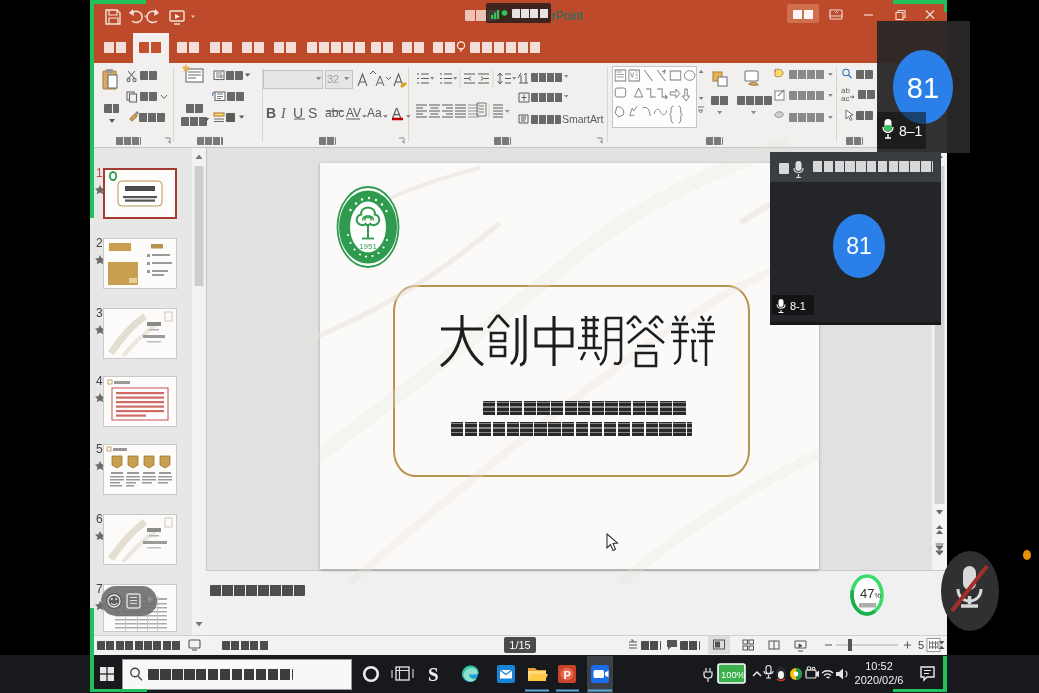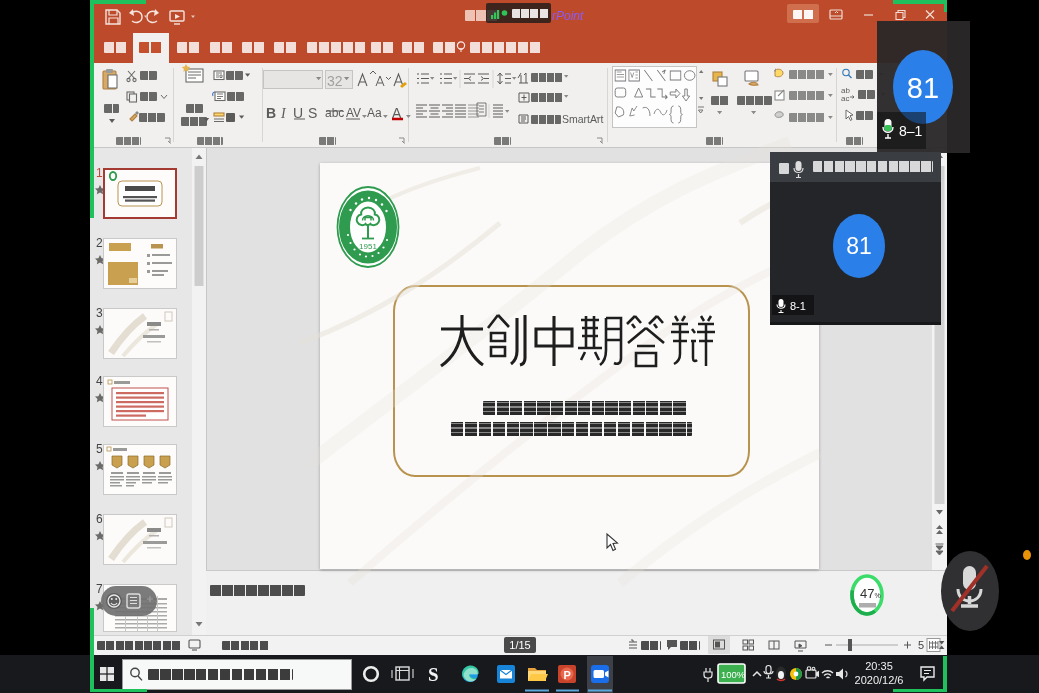--- a/index.html
+++ b/index.html
@@ -41,21 +41,21 @@
 
 <div class="bar" style="left:465px;top:10px;width:33px;height:11px;background:repeating-linear-gradient(90deg,rgba(255,235,228,.75) 0 10px,rgba(255,255,255,0) 10px 11px);"></div>
 <div class="a" style="left:486px;top:3px;width:65px;height:20px;background:rgba(33,28,26,.82);border-radius:2px;"></div>
 <svg class="a" style="left:491px;top:7px;" width="18" height="12" viewBox="0 0 18 12">
   <rect x="0" y="8" width="2.2" height="4" fill="#35c558"></rect>
     <rect x="3" y="5.5" width="2.2" height="6.5" fill="#35c558"></rect>
     <rect x="6" y="3" width="2.2" height="9" fill="#35c558"></rect>
   <circle cx="13.5" cy="6" r="2.8" fill="#2fc457"></circle>
 </svg>
 <div class="bar" style="left:512px;top:9px;width:37px;height:9px;background:repeating-linear-gradient(90deg,rgba(255,255,255,.88) 0 8px,rgba(255,255,255,0) 8px 9.2px);"></div>
-<div class="a" style="left:552px;top:9px;width:40px;height:13px;color:#8b5cf6;font-size:12px;font-style:italic;">rPoint</div>
+<div class="a" style="left:552px;top:9px;width:40px;height:13px;color:#0f766e;font-size:12px;">rPoint</div>
 
 <div class="a" style="left:787px;top:4px;width:32px;height:19px;background:#d06f4e;border-radius:2px;"></div>
 <div class="bar" style="left:793px;top:10px;width:21px;height:9px;background:repeating-linear-gradient(90deg,rgba(255,255,255,.95) 0 9px,rgba(255,255,255,0) 9px 11px);"></div>
 <svg class="a" style="left:828px;top:8px;" width="115" height="14" viewBox="0 0 115 14">
  <g stroke="#f0dcd4" fill="none" stroke-width="1.2">
   <rect x="2" y="2" width="12" height="9" rx="1"></rect>
       <path d="M2,8 h12 M7,5 l1.5,-1.5 l1.5,1.5" stroke-width="1"></path>
   <path d="M36,7 h9"></path>
   <path d="M68,4.5 h7 v7 h-7 z M70,4.5 v-2 h7 v7 h-2" stroke-width="1.1"></path>
   <path d="M98,2.5 l8,8 M106,2.5 l-8,8" stroke-width="1.3"></path>
@@ -82,21 +82,21 @@
 <div class="bar" style="left:470px;top:42px;width:71px;height:11px;background:repeating-linear-gradient(90deg,rgba(255,255,255,.82) 0 10px,rgba(255,255,255,0) 10px 12px);"></div>
 
 <div class="a" style="left:173px;top:68px;width:1px;height:74px;background:#d8d6d3;"></div>
 <div class="a" style="left:262px;top:68px;width:1px;height:74px;background:#d8d6d3;"></div>
 <div class="a" style="left:408px;top:68px;width:1px;height:74px;background:#d8d6d3;"></div>
 <div class="a" style="left:607px;top:68px;width:1px;height:74px;background:#d8d6d3;"></div>
 <div class="a" style="left:836px;top:68px;width:1px;height:74px;background:#d8d6d3;"></div>
 
 <div class="a" style="left:263px;top:70px;width:60px;height:19px;background:#e7e5e3;border:1px solid #c6c4c2;box-sizing:border-box;"></div>
 <div class="a" style="left:325px;top:70px;width:28px;height:19px;background:#e7e5e3;border:1px solid #c6c4c2;box-sizing:border-box;"></div>
-<div class="a" style="left:327px;top:73px;width:20px;height:12px;color:#a0a09e;font-size:14px;">32</div>
+<div class="a" style="left:327px;top:73px;width:20px;height:12px;color:#a0a09e;font-size:11px;">32</div>
 <div class="a" style="left:612px;top:66px;width:95px;height:62px;background:#fdfdfd;border:1px solid #c6c4c2;box-sizing:border-box;"></div>
 <div class="a" style="left:696px;top:66px;width:11px;height:62px;background:#f1f0ee;border-left:1px solid #c6c4c2;box-sizing:border-box;"></div>
 
 <div class="bar" style="left:104px;top:104px;width:15px;height:9px;background:repeating-linear-gradient(90deg,#686866 0 8px,rgba(0,0,0,0) 8px 9px);"></div>
 <div class="bar" style="left:140px;top:71px;width:17px;height:9px;background:repeating-linear-gradient(90deg,#686866 0 8px,rgba(0,0,0,0) 8px 9px);"></div>
 <div class="bar" style="left:140px;top:92px;width:17px;height:9px;background:repeating-linear-gradient(90deg,#686866 0 8px,rgba(0,0,0,0) 8px 9px);"></div>
 <div class="bar" style="left:139px;top:113px;width:26px;height:9px;background:repeating-linear-gradient(90deg,#686866 0 8px,rgba(0,0,0,0) 8px 9px);"></div>
 <div class="bar" style="left:116px;top:137px;width:25px;height:8px;background:repeating-linear-gradient(90deg,#7a7a78 0 7px,rgba(0,0,0,0) 7px 8px);"></div>
 <div class="bar" style="left:186px;top:104px;width:17px;height:9px;background:repeating-linear-gradient(90deg,#686866 0 8px,rgba(0,0,0,0) 8px 9px);"></div>
 <div class="bar" style="left:181px;top:117px;width:26px;height:9px;background:repeating-linear-gradient(90deg,#686866 0 8px,rgba(0,0,0,0) 8px 9px);"></div>
@@ -624,22 +624,22 @@
     <circle cx="796" cy="674" r="2.4" fill="#fff"></circle>
 
  <rect x="806" y="670" width="10" height="8" rx="1" fill="none" stroke="#e6e6e6" stroke-width="1.2"></rect>
     <path d="M816,672.5 l3,-1.8 v6.6 l-3,-1.8 z" fill="#e6e6e6"></path>
     <circle cx="809" cy="668.5" r="1.8" fill="none" stroke="#e6e6e6" stroke-width="1.1"></circle>
     <circle cx="813.5" cy="668.7" r="1.4" fill="none" stroke="#e6e6e6" stroke-width="1.1"></circle>
 
  <path d="M921,667 h13 v10 h-7 l-3,3 v-3 h-3 z" fill="none" stroke="#ececec" stroke-width="1.4"></path>
     <path d="M924,670.5 h7 M924,673.5 h5" stroke="#ececec" stroke-width="1.1"></path>
 </svg>
-<div class="a" style="left:852px;top:660px;width:54px;height:12px;color:#f0f0f0;font-size:11px;text-align:center;">20:35</div>
-<div class="a" style="left:850px;top:674px;width:58px;height:12px;color:#f0f0f0;font-size:11px;text-align:center;">2020/12/6</div>
+<div class="a" style="left:852px;top:660px;width:54px;height:12px;color:#f0f0f0;font-size:11px;text-align:center;">10:52</div>
+<div class="a" style="left:850px;top:674px;width:58px;height:12px;color:#f0f0f0;font-size:11px;text-align:center;">2020/02/6</div>
 
 <div class="a" style="left:877px;top:21px;width:93px;height:132px;background:rgba(42,40,40,.96);"></div>
 <svg class="a" style="left:877px;top:21px;" width="93" height="132" viewBox="0 0 93 132">
  <ellipse cx="46" cy="66" rx="30" ry="37" fill="#2b7fe8"></ellipse>
  <text x="46" y="77" text-anchor="middle" font-size="29" fill="#fff" font-family="Liberation Sans">81</text>
  <rect x="0" y="91" width="49" height="37" fill="rgba(15,15,15,.55)"></rect>
  <g transform="translate(6,98)">
       <rect x="1.5" y="0" width="7" height="12" rx="3.5" fill="#fff"></rect>
       <rect x="1.5" y="6" width="7" height="6" rx="2" fill="#35c558"></rect>
       <path d="M0,8 c0,7 10,7 10,0 M5,15 v4 M2,19 h6" stroke="#fff" stroke-width="1.4" fill="none"></path>

